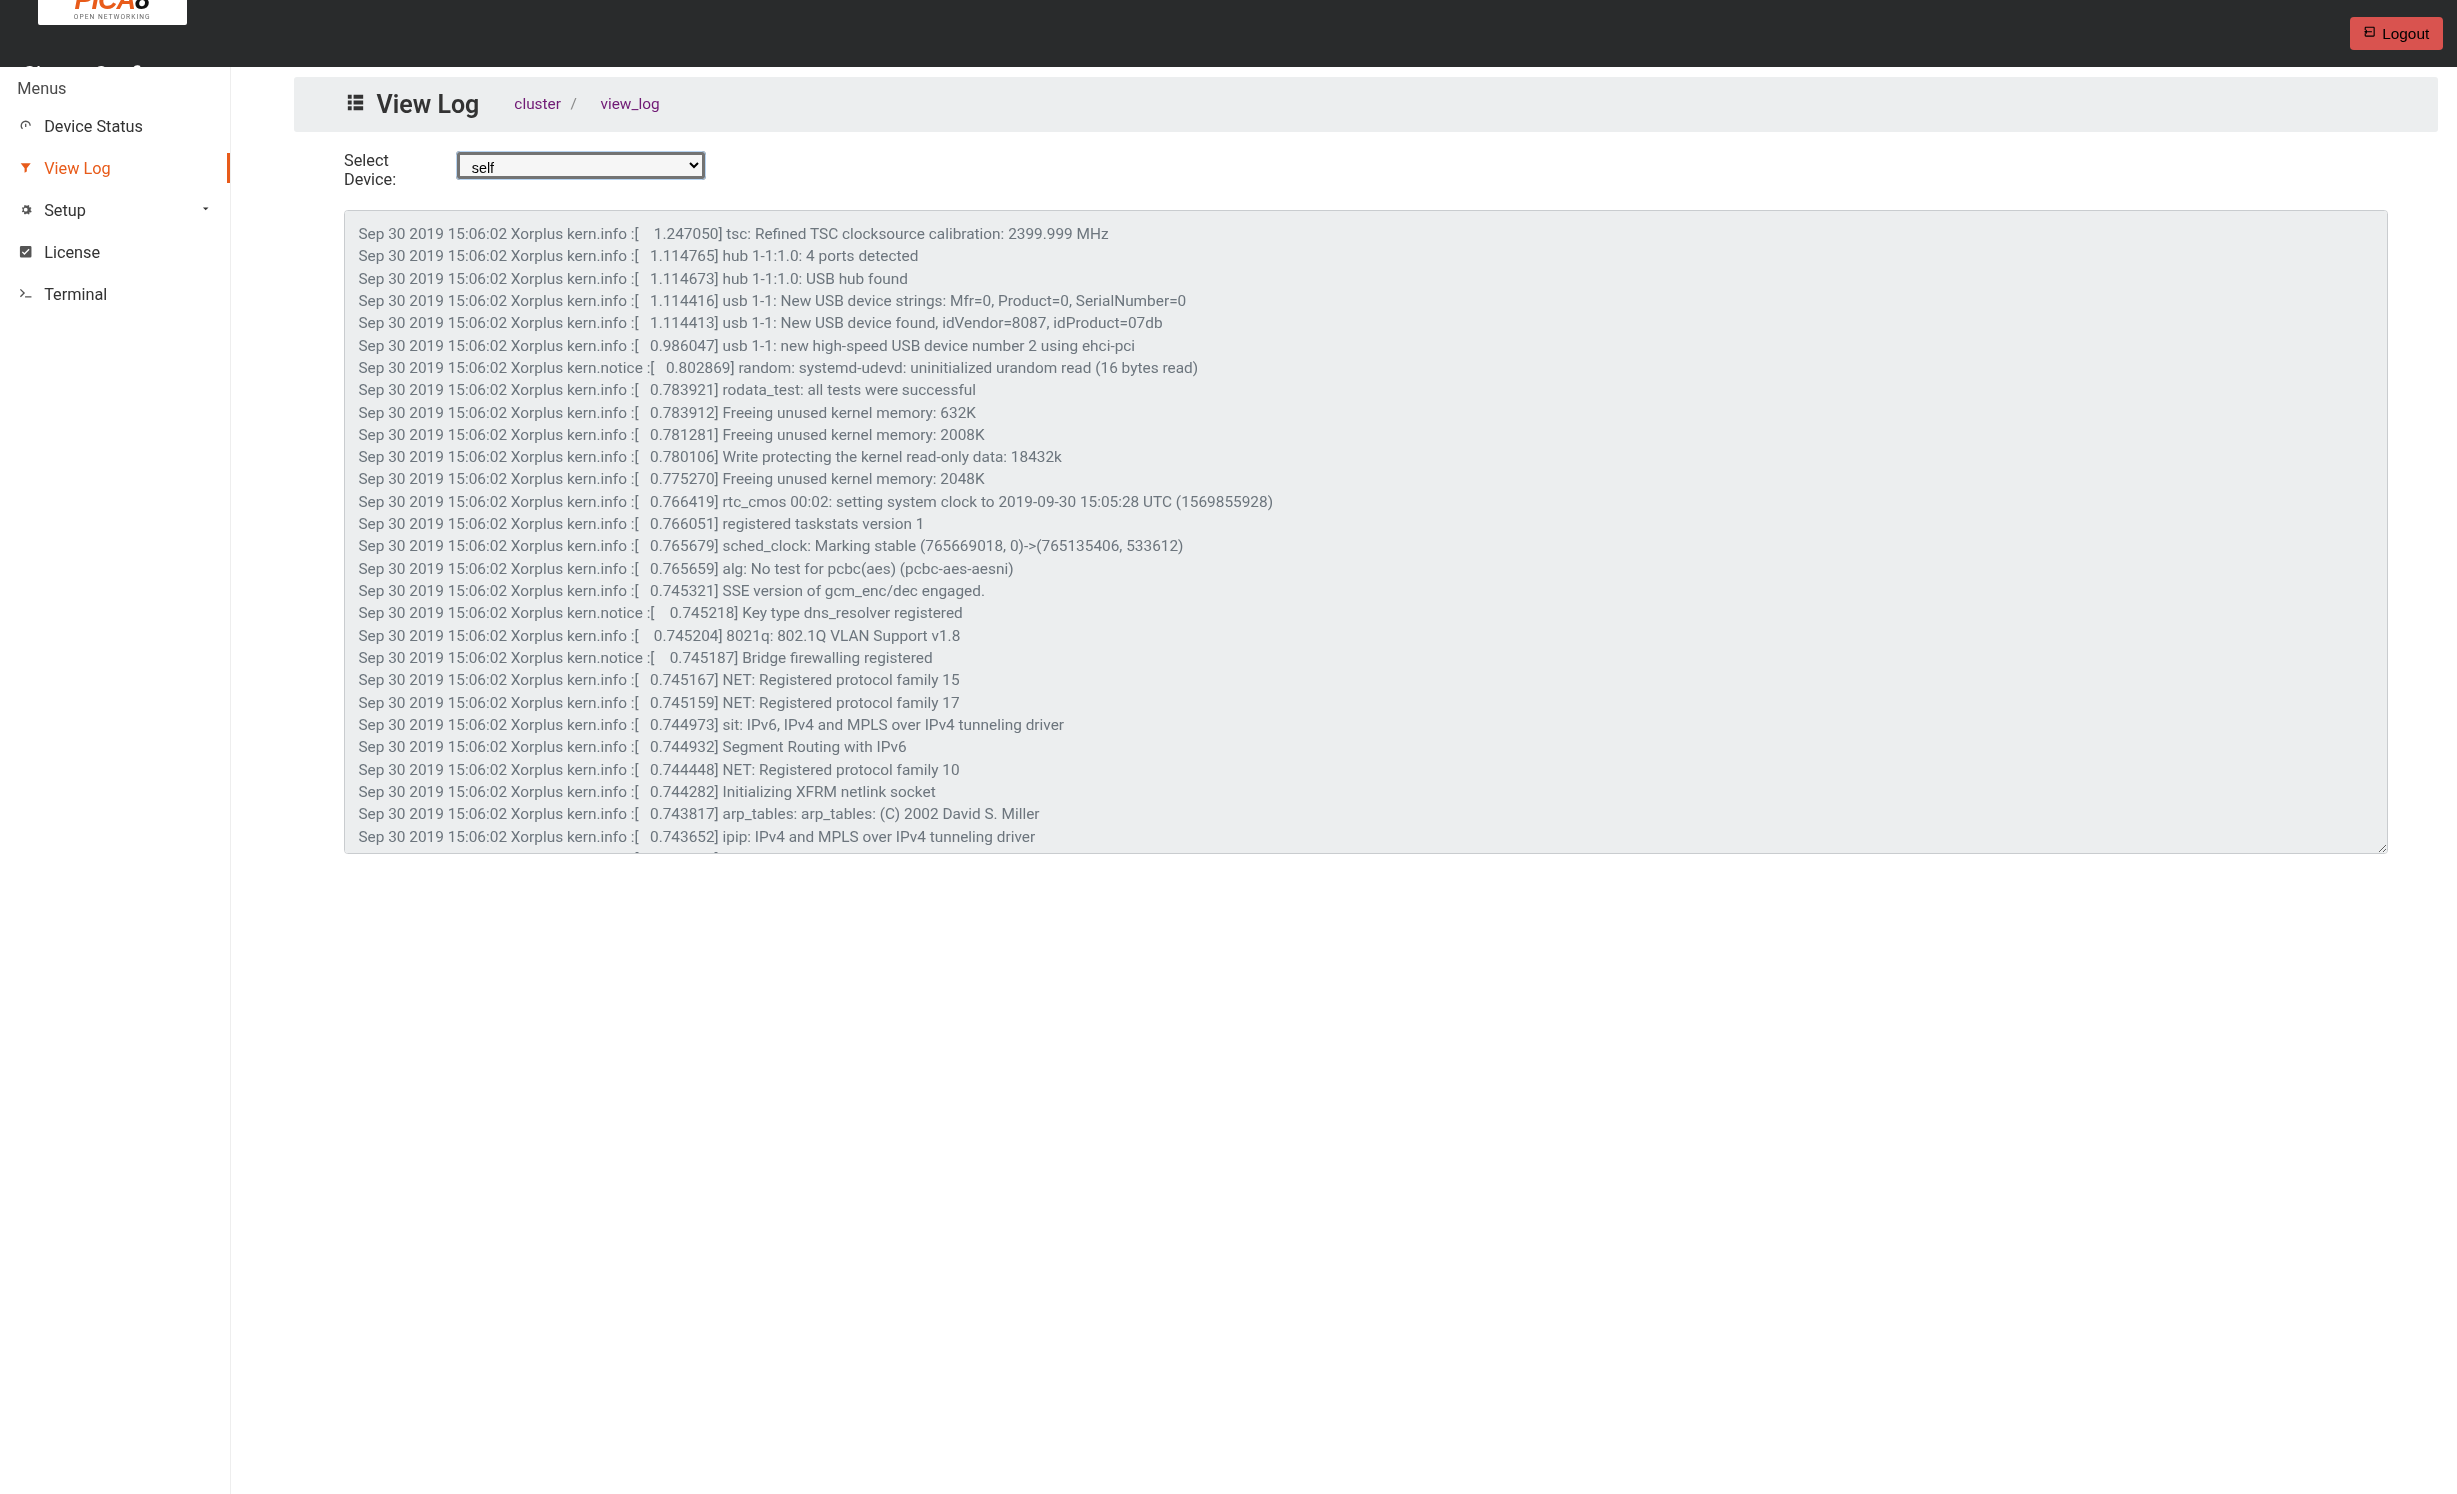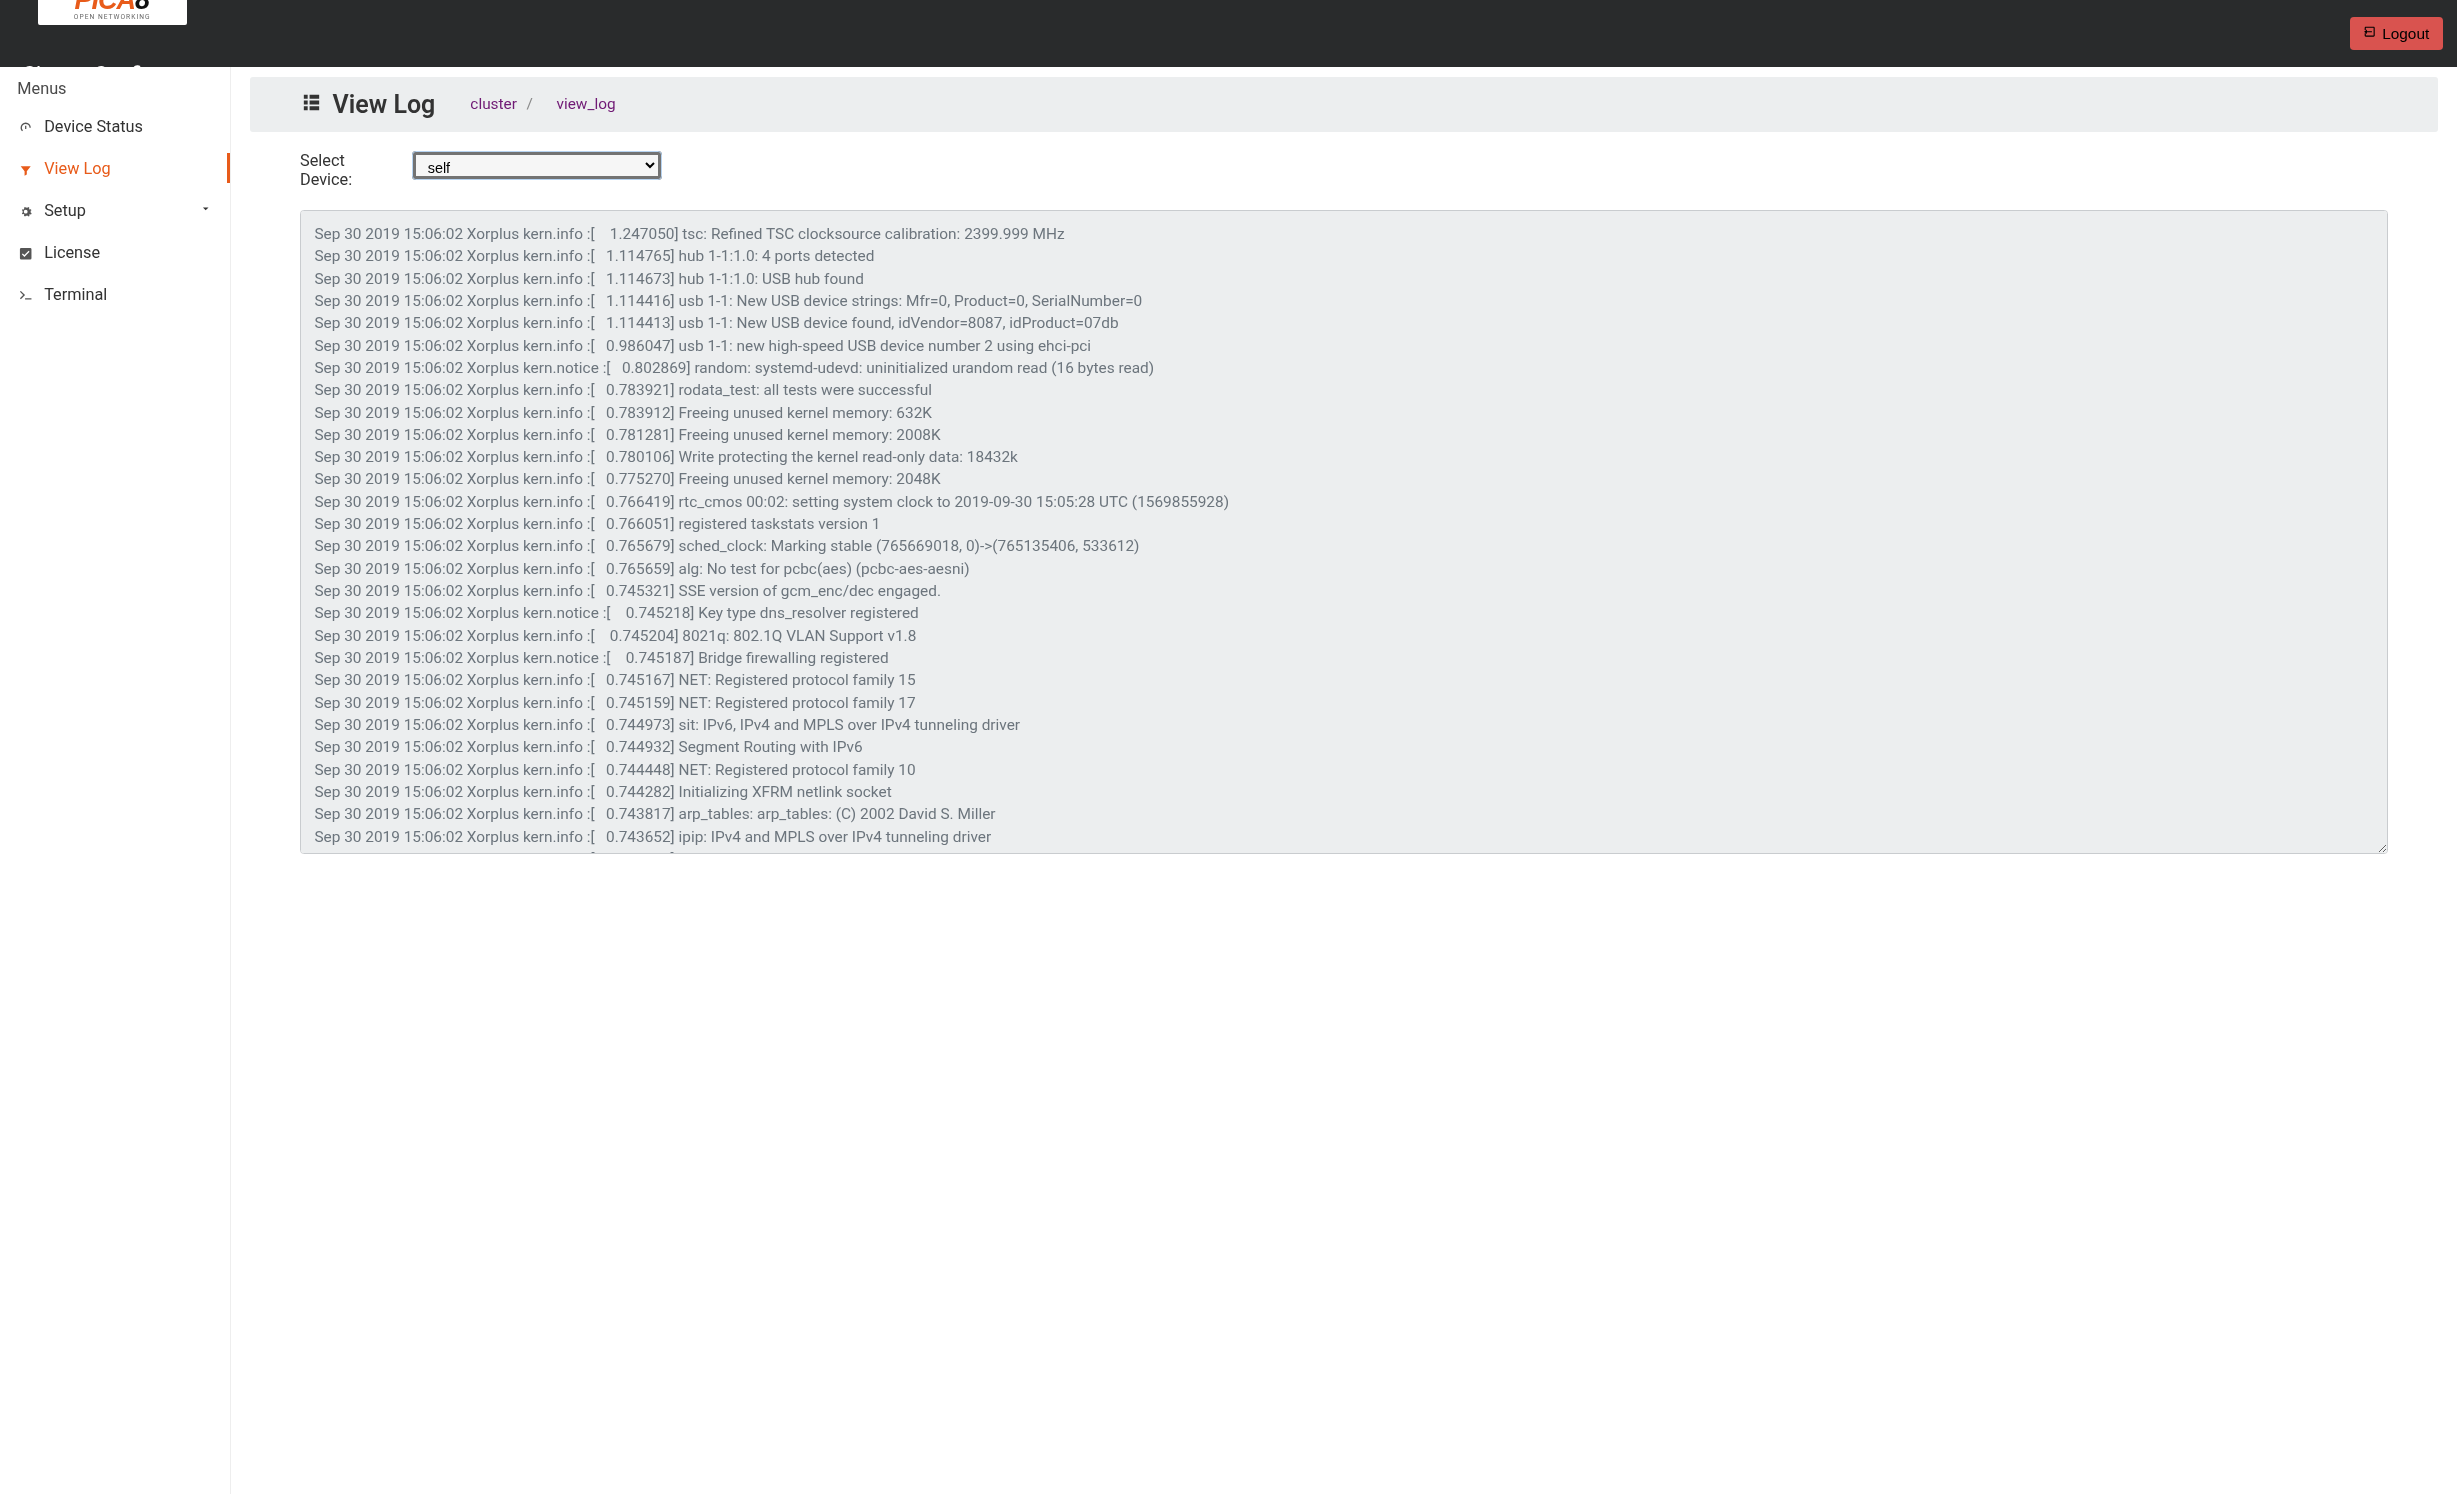--- a/index.html
+++ b/index.html
@@ -9,24 +9,24 @@
 .navbar-left { display: flex; align-items: center; gap: 37px; flex-direction: column; }
 .logo-box { background: #fff; width: 149px; height: 43px; display: flex; align-items: center; justify-content: center; border-radius: 1.9px; }
 .logo-text { font-family: Arial, sans-serif; font-weight: bold; font-style: italic; }
 .logo-pica { color: #e85b1a; font-size: 27px; letter-spacing: -1px; }
 .logo-8 { color: #111; font-size: 27px; }
 .logo-sub { display: block; font-size: 6.7px; font-style: normal; color: #666; letter-spacing: 1px; margin-top: -3.8px; }
 .brand-title { color: #fff; font-size: 21px; font-weight: 400; margin-left: 8px; }
 .logout-btn { background: #d9534f; color: #000000; padding: 7.7px 13.4px; border: none; border-radius: 3.8px; font-size: 15.4px; cursor: pointer; display: flex; align-items: center; gap: 5.8px; }
 .logout-btn svg { width: 13.4px; height: 13.4px; }
 
-.layout { display: flex; }
+.layout { display: flex; gap: 44px; }
 .sidebar { width: 231px; min-height: calc(100vh - 67px); background: #fff; border-right: 1px solid #eee; }
 .sidebar-header { padding: 11.5px 17.3px 7.7px; color: #4a4a4a; font-size: 16.3px; }
-.sidebar-item { display: flex; align-items: flex-end; padding: 11.5px 17.3px; color: #333; font-size: 16.3px; cursor: pointer; gap: 9.6px; position: relative; }
+.sidebar-item { display: flex; align-items: center; padding: 11.5px 17.3px; color: #333; font-size: 16.3px; cursor: pointer; gap: 9.6px; position: relative; }
 .sidebar-item.active { color: #e85b1a; }
 .sidebar-item.active::after { content: ""; position: absolute; right: 0; top: 5.8px; bottom: 5.8px; width: 2.9px; background: #e85b1a; }
 .sidebar-item .icon { width: 17.3px; display: inline-flex; justify-content: center; color: #555; }
 .sidebar-item.active .icon { color: #e85b1a; }
 .sidebar-chevron { margin-left: auto; }
 
 .main { flex: 1; background: #fff; padding: 0; }
 .page-header { background: #eceeef; padding: 13.4px 50px; display: flex; align-items: center; gap: 21px; margin: 9.6px 19px 0 19px; border-radius: 2.9px; }
 .page-title { display: flex; align-items: center; gap: 9.6px; font-size: 25px; font-weight: 600; color: #333; }
 .breadcrumb { font-size: 15.4px; color: #666; display: flex; gap: 9.6px; align-items: center; }

